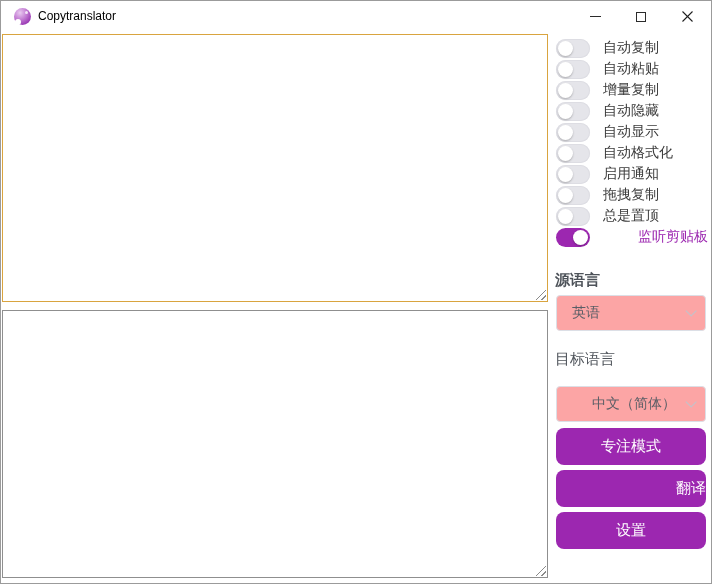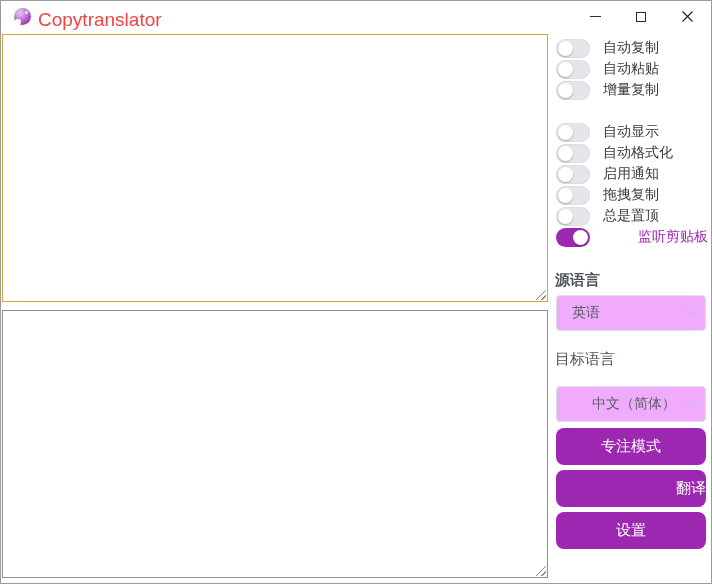--- a/index.html
+++ b/index.html
@@ -10,21 +10,21 @@
             background:#fff; border:1px solid #9b9b9b; }
 
   
   .titlebar { position:absolute; left:0; top:0; width:710px; height:32px; background:#fff; }
   .app-icon { position:absolute; left:13px; top:7px; width:17px; height:17px; border-radius:50%;
               background: radial-gradient(circle at 35% 28%, #e9c9f0 0%, #c47fd4 40%, #9b3bb5 75%, #8324a0 100%); }
   .app-icon::after { content:""; position:absolute; left:1px; bottom:0px; width:6px; height:6px;
               border-radius:50%; background:#fff; }
   .app-icon::before { content:""; position:absolute; right:3px; top:3px; width:3px; height:3px;
               border-radius:50%; background:#f3e2f7; }
-  .title { position:absolute; left:37px; top:8px; font-size:19px; color:#ef4444; }
+  .title { position:absolute; left:37px; top:8px; font-size:12px; color:#000000; }
   .win-controls { position:absolute; right:1px; top:0; height:31px; display:flex; }
   .win-btn { width:46px; height:31px; display:flex; align-items:center; justify-content:center; }
   .glyph-min { width:11px; height:1px; background:#2b2b2b; }
   .glyph-max { width:10px; height:10px; border:1px solid #2b2b2b; background:transparent; }
 
   
   textarea { position:absolute; left:1px; width:546px; height:268px; resize:none; outline:none;
              padding:6px 8px; font-family:"Liberation Sans","DejaVu Sans",sans-serif; font-size:13px;
              color:#222; background:#fff; }
   .src-area { top:33px; border:1px solid #d9a43f; }
@@ -44,21 +44,21 @@
   .toggle-row.on .toggle { background:#9c27b0; box-shadow:none; }
   .toggle-row.on .knob { left:auto; right:2px; }
   .toggle-label { margin-left:13px; font-size:14px; color:#3a3a3a; white-space:nowrap; }
   .toggle-row.on .toggle-label { color:#9c27b0;margin-left:48px; }
 
   .section-label { position:absolute; left:554px; font-size:15px; color:#4e535a; }
   .lbl-src { top:270px;font-weight:bold; }
   .lbl-dst { top:349px; }
 
   .select { position:absolute; left:555px; width:150px; height:36px; border:1px solid #dcdfe6;
-            border-radius:4px; background:#f0abfc; display:flex; align-items:center;
+            border-radius:4px; background:#fca5a5; display:flex; align-items:center;
             padding:0 12px 0 15px; cursor:pointer;gap:8px; }
   .select-src { top:294px; }
   .select-dst { top:385px;padding-left:35px; }
   .select-value { font-size:14px; color:#5a5e66; flex:1; white-space:nowrap; }
   .chevron { width:8px; height:8px; border-right:1.5px solid #c0c4cc; border-bottom:1.5px solid #c0c4cc;
              transform:rotate(45deg) translateY(-3px); flex:none; }
 
   .action-btn { position:absolute; left:555px; width:150px; height:37px; border:none; border-radius:8px;
                 background:#9c27b0; color:#fff; font-size:15px; cursor:pointer;
                 font-family:"Liberation Sans","DejaVu Sans",sans-serif; }
@@ -107,20 +107,26 @@
         <span class="knob"></span>
       </span>
     <span class="toggle-label">自动粘贴</span>
   </div>
   <div class="toggle-row" style="top:79px">
     <span class="toggle">
         <span class="knob"></span>
       </span>
     <span class="toggle-label">增量复制</span>
   </div>
+  <div class="toggle-row" style="top:100px">
+    <span class="toggle">
+        <span class="knob"></span>
+      </span>
+    <span class="toggle-label">自动隐藏</span>
+  </div>
   <div class="toggle-row" style="top:121px">
     <span class="toggle">
         <span class="knob"></span>
       </span>
     <span class="toggle-label">自动显示</span>
   </div>
   <div class="toggle-row" style="top:142px">
     <span class="toggle">
         <span class="knob"></span>
       </span>

